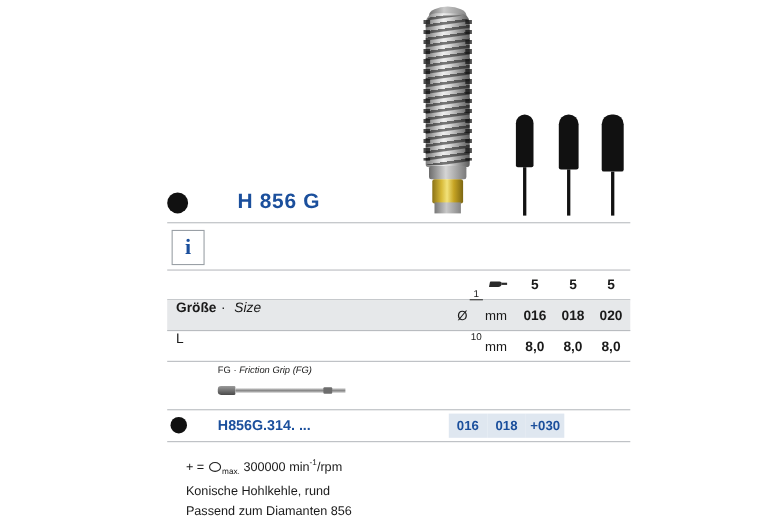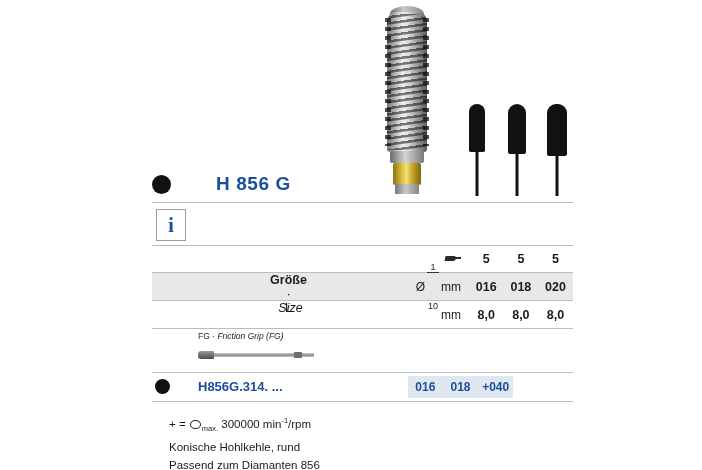--- a/index.html
+++ b/index.html
@@ -185,25 +185,24 @@
   .trow {
     display: flex;
     height: 27px;
     align-items: stretch;
     border-bottom: 1px solid #b9bcc0;
   }
   .trow.shaded { background: #e6e8ea; }
   .c-label {
     width: 247px;
     display: flex;
-    align-items: center;
-    padding-left: 26px;
+    align-items: flex-start;
+    padding-left: 8px;
     box-sizing: border-box;
     font-size: 12.5px;
-    flex-direction: column;
   }
   .c-label .lbl-bold { font-weight: bold; }
   .c-label .lbl-ital { font-style: italic; margin-left: 4px; }
   .c-label .sep { margin: 0 4px; }
   .c-unit {
     width: 70px;
     display: flex;
     align-items: center;
     justify-content: flex-end;
     padding-right: 8px;
@@ -440,21 +439,21 @@
     <div class="fshank"></div>
     <div class="fnotch"></div>
   </div>
 
   <div class="rule rule-order"></div>
   <div class="order-row">
     <span class="dot-sm"></span>
     <span class="order-code">H856G.314. ...</span>
     <span class="order-cell first">016</span>
     <span class="order-cell">018</span>
-    <span class="order-cell">+040</span>
+    <span class="order-cell">+030</span>
   </div>
   <div class="rule rule-order-bottom"></div>
 
   <div class="footer">
     <div class="ln">
       <span>+ = </span><span class="circ"></span><span class="sub">max.</span>
       <span>300000 min</span><span class="sup">-1</span><span>/rpm</span>
     </div>
     <div class="ln">Konische Hohlkehle, rund</div>
     <div class="ln">Passend zum Diamanten 856</div>

